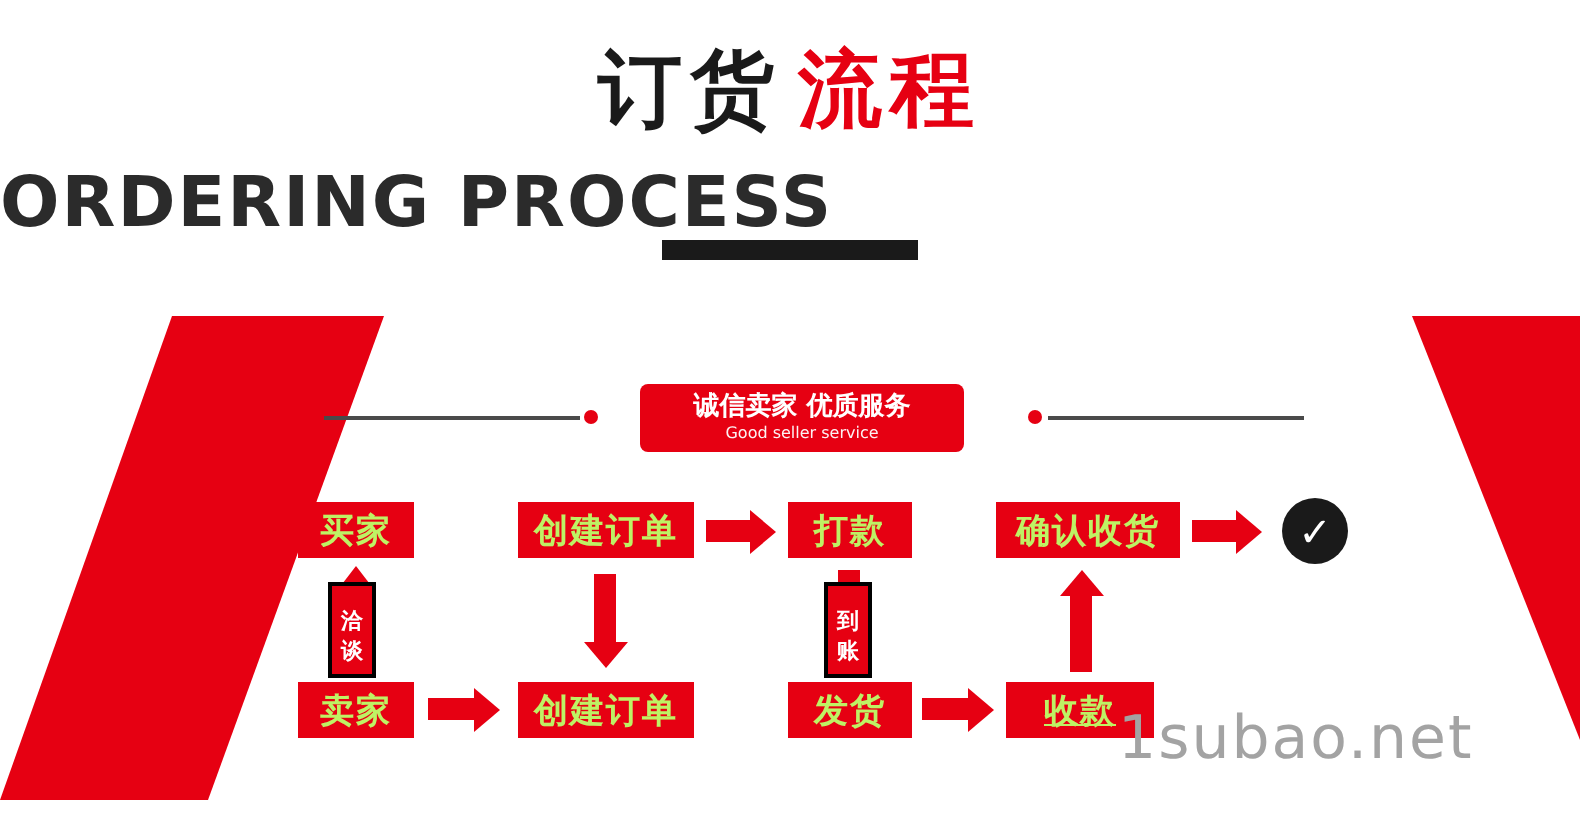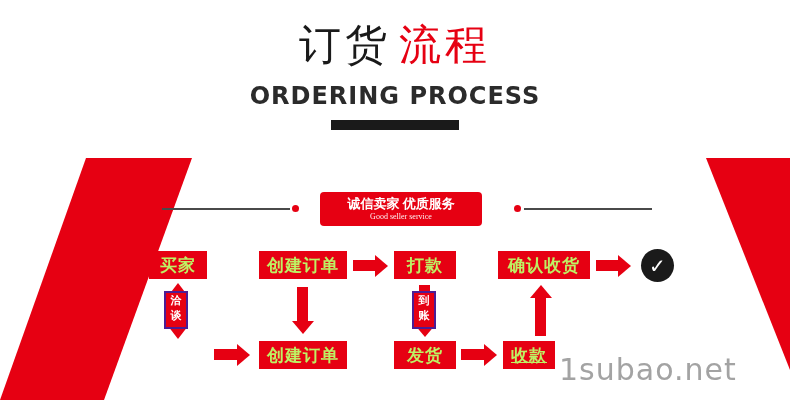--- a/index.html
+++ b/index.html
@@ -3,27 +3,27 @@
 <meta charset="utf-8">
 <style>
   html,body{margin:0;padding:0;background:#fff;}
   .canvas{
     position:relative;width:790px;height:419px;background:#ffffff;
     overflow:hidden;font-family:"DejaVu Sans","Liberation Sans",sans-serif;
   }
   
   .title{
     position:absolute;top:20px;left:0;width:100%;text-align:center;
-    font-size:42px;font-weight:normal;letter-spacing:4px;line-height:1.2;
+    font-size:42px;font-weight:bold;letter-spacing:4px;line-height:1.2;
   }
   .title .t-black{color:var(--dark,#1a1a1a);margin-right:8px;}
   .title .t-red{color:var(--red,#e60012);}
   .subtitle{
-    position:absolute;top:82px;left:0;width:100%;text-align:center;
-    font-size:24px;font-weight:600;letter-spacing:1px;color:#2b2b2b;
+    position:absolute;top:82px;left:0;width:100%;text-align:left;
+    font-size:35px;font-weight:600;letter-spacing:1px;color:#2b2b2b;
   }
   .title-underline{
     position:absolute;top:120px;left:50%;transform:translateX(-50%);
     width:128px;height:10px;background:var(--dark,#1a1a1a);
   }
   
   .shape-left{
     position:absolute;left:0;top:158px;width:195px;height:242px;
     background:var(--red,#e60012);
     -webkit-clip-path:polygon(86px 0,192px 0,104px 242px,0 242px);
@@ -38,21 +38,21 @@
   
   .conn-line{position:absolute;top:208px;width:128px;height:2px;background:var(--line,#4a4a4a);}
   .conn-line.left{left:162px;}
   .conn-line.right{left:524px;}
   .conn-dot{position:absolute;top:205px;width:7px;height:7px;border-radius:50%;background:var(--red,#e60012);}
   .conn-dot.left{left:292px;}
   .conn-dot.right{left:514px;}
   .banner{
     position:absolute;left:320px;top:192px;width:162px;height:34px;
     background:var(--red,#e60012);border-radius:4px;color:#fff;
-    display:flex;flex-direction:column;align-items:center;justify-content:center;font-family:Liberation Serif, serif;
+    display:flex;flex-direction:column;align-items:center;justify-content:center;
   }
   .banner .b-title{font-size:13px;font-weight:bold;line-height:16px;}
   .banner .b-sub{font-size:8px;line-height:10px;opacity:.95;}
   
   .fbox{
     position:absolute;height:28px;background:var(--red,#e60012);color:#bef264;
     font-size:17px;font-weight:bold;display:flex;align-items:center;justify-content:center;
     letter-spacing:1px;
   }
   
@@ -80,22 +80,22 @@
     width:0;height:0;border-left:10px solid transparent;border-right:10px solid transparent;
     border-bottom:13px solid var(--red,#e60012);
   }
   .arrow-ud::after{
     content:"";position:absolute;top:100%;left:50%;transform:translateX(-50%);
     width:0;height:0;border-left:10px solid transparent;border-right:10px solid transparent;
     border-top:13px solid var(--red,#e60012);
   }
   .v-label{
     position:absolute;width:20px;height:34px;background:var(--red,#e60012);
-    border:2px solid #4c1d95;color:#fff;font-size:11px;font-weight:bold;
-    text-align:center;line-height:15px;padding-top:0;word-break:break-all;
+    border:2px solid #000000;color:#fff;font-size:11px;font-weight:bold;
+    text-align:center;line-height:15px;padding-top:10px;word-break:break-all;
   }
   
   .check-circle{
     position:absolute;left:641px;top:249px;width:33px;height:33px;border-radius:50%;
     background:var(--dark,#1a1a1a);color:#fff;display:flex;align-items:center;justify-content:center;
     font-size:20px;font-weight:bold;
   }
   
   .watermark{
     position:absolute;left:559px;top:352px;font-size:30px;
@@ -138,21 +138,22 @@
   <div class="arrow-ud" style="left:172px;top:296px;height:30px;"></div>
   <div class="v-label" style="left:164px;top:291px;">洽谈</div>
 
   <div class="arrow-d" style="left:297px;top:287px;height:34px;"></div>
 
   <div class="arrow-d" style="left:419px;top:285px;height:39px;"></div>
   <div class="v-label" style="left:412px;top:291px;">到账</div>
 
   <div class="arrow-u" style="left:535px;top:298px;height:38px;"></div>
 
+  <div class="fbox" style="left:149px;top:341px;width:58px;">卖家</div>
   <div class="arrow-r" style="left:214px;top:349px;width:23px;"></div>
   <div class="fbox" style="left:259px;top:341px;width:88px;">创建订单</div>
   <div class="fbox" style="left:394px;top:341px;width:62px;">发货</div>
   <div class="arrow-r" style="left:461px;top:349px;width:23px;"></div>
-  <div class="fbox" style="left:503px;top:341px;width:52px;text-decoration:underline;">收款</div>
+  <div class="fbox" style="left:503px;top:341px;width:74px;text-decoration:underline;">收款</div>
 
   <div class="watermark">1subao.net</div>
 
 </div>
 
 </body></html>

